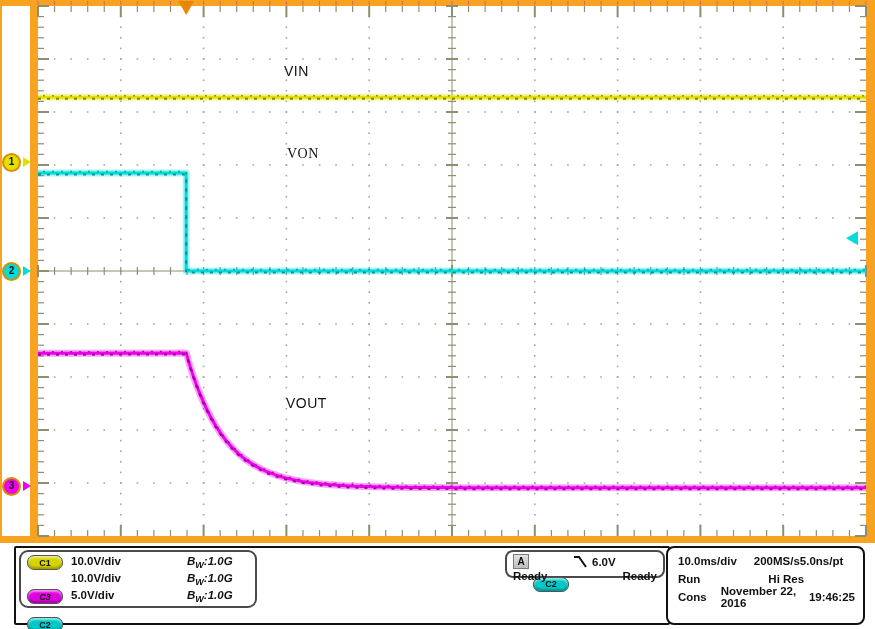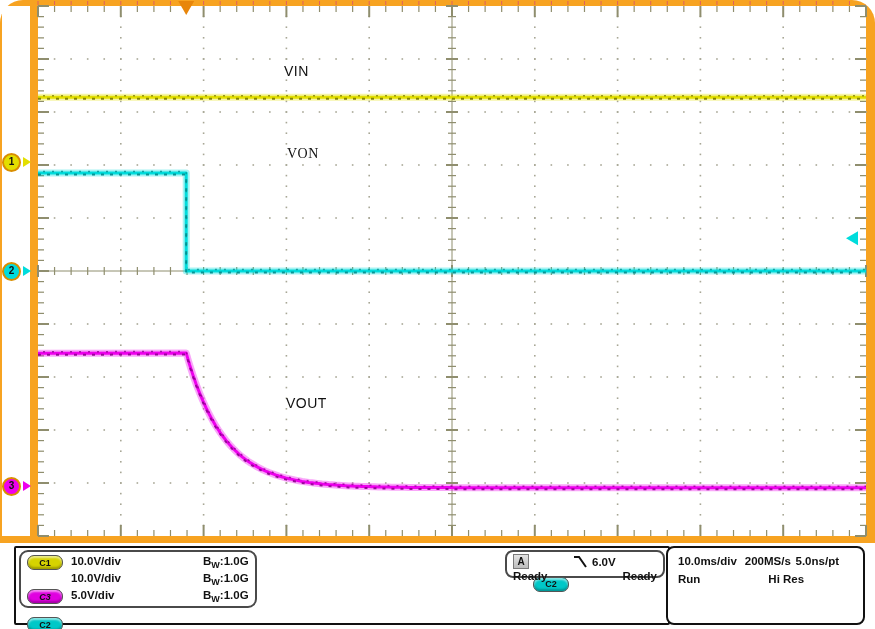--- a/index.html
+++ b/index.html
@@ -1,17 +1,17 @@
 <!DOCTYPE html>
 <html style="--c1: #E3DF00; --c2: #00DCDC; --c3: #EE00EE; --c1p: #D6D300; --c2p: #00C8C8; --c3p: #E000E0; --accent: #F7A321;"><head>
 <meta charset="utf-8">
 <style>
   html,body{margin:0;padding:0;background:#fff;}
   #stage{position:relative;width:875px;height:629px;background:#fff;overflow:hidden;
-         font-family:"Liberation Sans",sans-serif;border-radius:23px;}
+         font-family:"Liberation Sans",sans-serif;}
   
   #scope{position:absolute;left:0;top:0;width:875px;height:543px;background:#fff;}
   #scope-svg{position:absolute;left:0;top:0;}
   .wave-label{position:absolute;color:#111;font-size:14px;letter-spacing:.5px;z-index:5;}
   .lbl-vin{left:284px;top:63px;}
   .lbl-von{left:287px;top:146px;font-family:Liberation Serif, serif;}
   .lbl-vout{left:286px;top:395px;}
   .ch-marker{position:absolute;left:2px;width:34px;height:18px;z-index:6;display:flex;align-items:center;}
   .ch-circle{width:15px;height:15px;border-radius:50%;border:2px solid #D98E00;
              display:flex;align-items:center;justify-content:center;
@@ -29,21 +29,21 @@
   #ch-box{position:absolute;left:3px;top:2px;width:238px;height:58px;border:2px solid #4a4a4a;
           border-radius:9px;background:#fff;padding:3px 0 0 6px;box-sizing:border-box;}
   .ch-row{display:flex;align-items:flex-start;height:17px;font-size:11.5px;}
   .pill{display:inline-flex;align-items:center;justify-content:center;width:34px;height:13px;
         border-radius:7px;border:1px solid #555;font-size:9px;font-weight:bold;color:#111;
         box-shadow:inset 0 2px 2px rgba(255,255,255,.55), inset 0 -2px 2px rgba(0,0,0,.25);}
   .pill-c1{background:var(--c1p);}
   .pill-c2{background:var(--c2p);margin-top:45px;}
   .pill-c3{background:var(--c3p);font-style:italic;}
   .ch-scale{margin-left:8px;width:108px;}
-  .bw{margin-left:24px;}
+  .bw{margin-left:8px;font-style:italic;}
   .bw sub{font-size:9px;}
   #trig-box{position:absolute;left:489px;top:2px;width:160px;height:28px;border:2px solid #4a4a4a;
             border-radius:8px;background:#fff;padding:2px 6px;box-sizing:border-box;font-size:11.5px;}
   .trig-row1{display:flex;align-items:center;gap:4px;height:15px;}
   .a-badge{display:inline-flex;align-items:center;justify-content:center;width:14px;height:13px;
            background:linear-gradient(#e3e3e3,#bdbdbd);border:1px solid #7a7a7a;font-size:10px;}
   .trig-row2{display:flex;justify-content:space-between;height:13px;align-items:center;}
   #right-box{position:absolute;left:666px;top:3px;width:199px;height:79px;border:2px solid #111;
              border-radius:8px;background:#fff;box-sizing:border-box;padding:4px 8px 16px 10px;
              font-size:11.5px;}
@@ -1282,23 +1282,29 @@
         <div class="trig-row2">
           <span>Ready</span>
           <span>Ready</span>
         </div>
       </div>
     </div>
 
     <div id="right-box">
       <div class="acq-row">
         <span>10.0ms/div</span>
-        <span style="margin-left:8px">200MS/s</span>
+        <span style="margin-left:17px">200MS/s</span>
         <span class="sp"></span>
         <span class="mR">5.0ns/pt</span>
       </div>
       <div class="acq-row">
         <span>Run</span>
         <span class="hires">Hi Res</span>
       </div>
+      <div class="acq-row">
+        <span>Cons</span>
+        <span class="dt">November 22, 2016</span>
+        <span class="sp"></span>
+        <span>19:46:25</span>
+      </div>
     </div>
   </div>
 </div>
 
 </body></html>

